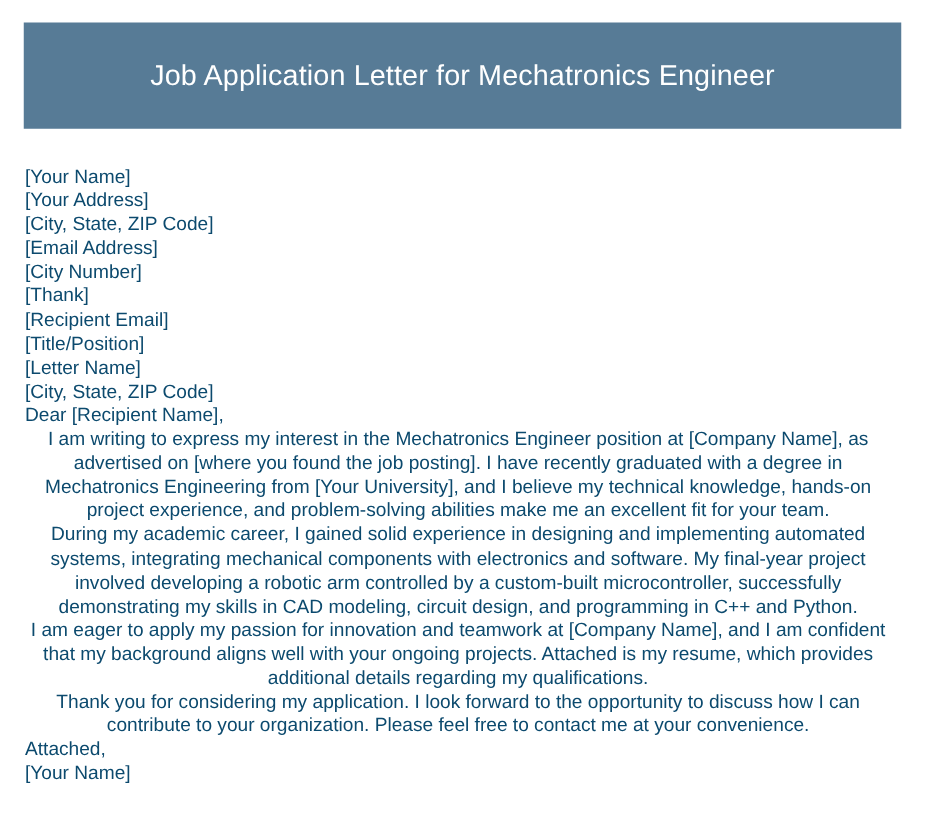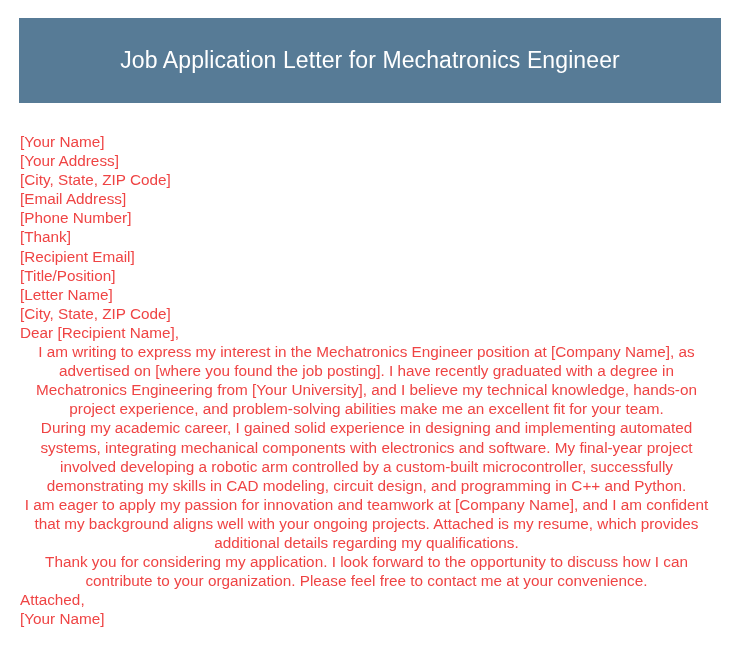--- a/index.html
+++ b/index.html
@@ -50,21 +50,21 @@
     top: 132px;
     width: 700px;
     color: #4a5257;
     font-size: 15.3px;
     line-height: 19.1px;
   }
   .letter-body .line,
   .letter-body .para {
     margin: 0;
     padding: 0;
-    color: #ef4444;
+    color: #0c4a6e;
     font-size: 15.3px;
     line-height: 19.1px;
     font-weight: 400;
     white-space: pre-wrap;
   }
   .letter-body .para {
     width: 693px;
     text-align: center;
   }
 </style>
@@ -76,21 +76,21 @@
   <div class="title-banner">
     <div class="title-text">Job Application Letter for Mechatronics Engineer</div>
   </div>
 
   <div class="letter-body">
 
     <div class="line">[Your Name]</div>
     <div class="line">[Your Address]</div>
     <div class="line">[City, State, ZIP Code]</div>
     <div class="line">[Email Address]</div>
-    <div class="line">[Phone Number]</div>
+    <div class="line">[City Number]</div>
     <div class="line">[Thank]</div>
 
     <div class="line">[Recipient Email]</div>
     <div class="line">[Title/Position]</div>
     <div class="line">[Letter Name]</div>
     <div class="line">[City, State, ZIP Code]</div>
 
     <div class="line">Dear [Recipient Name],</div>
 
     <p class="para">I am writing to express my interest in the Mechatronics Engineer position at [Company Name], as advertised on [where you found the job posting]. I have recently graduated with a degree in Mechatronics Engineering from [Your University], and I believe my technical knowledge, hands-on project experience, and problem-solving abilities make me an excellent fit for your team.</p>

